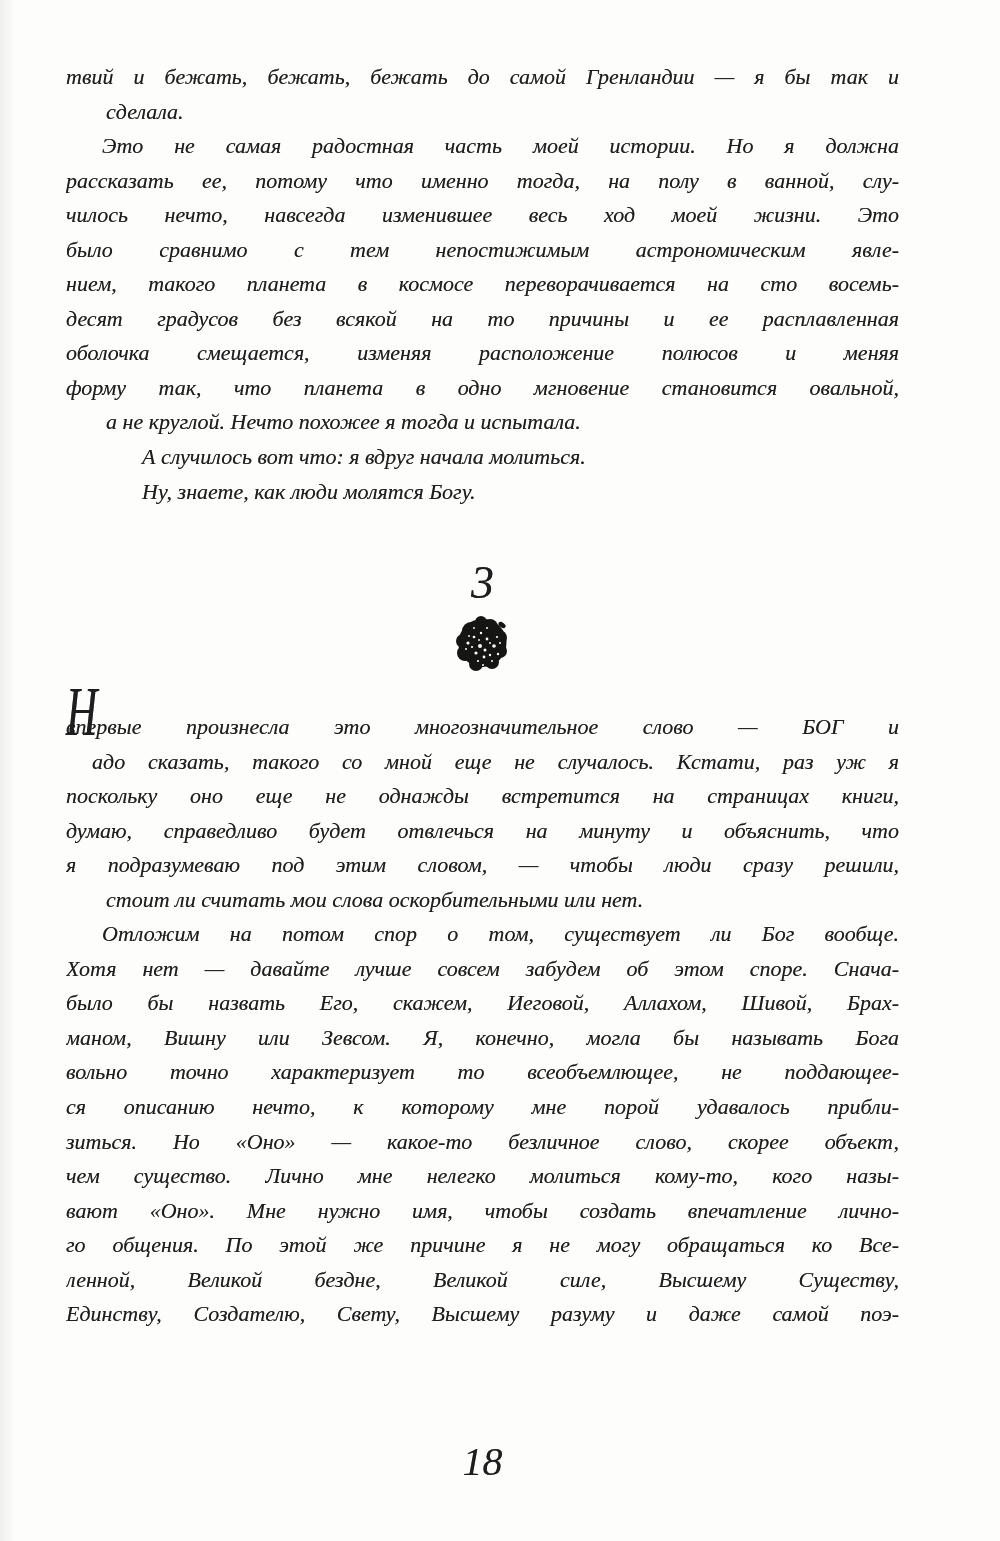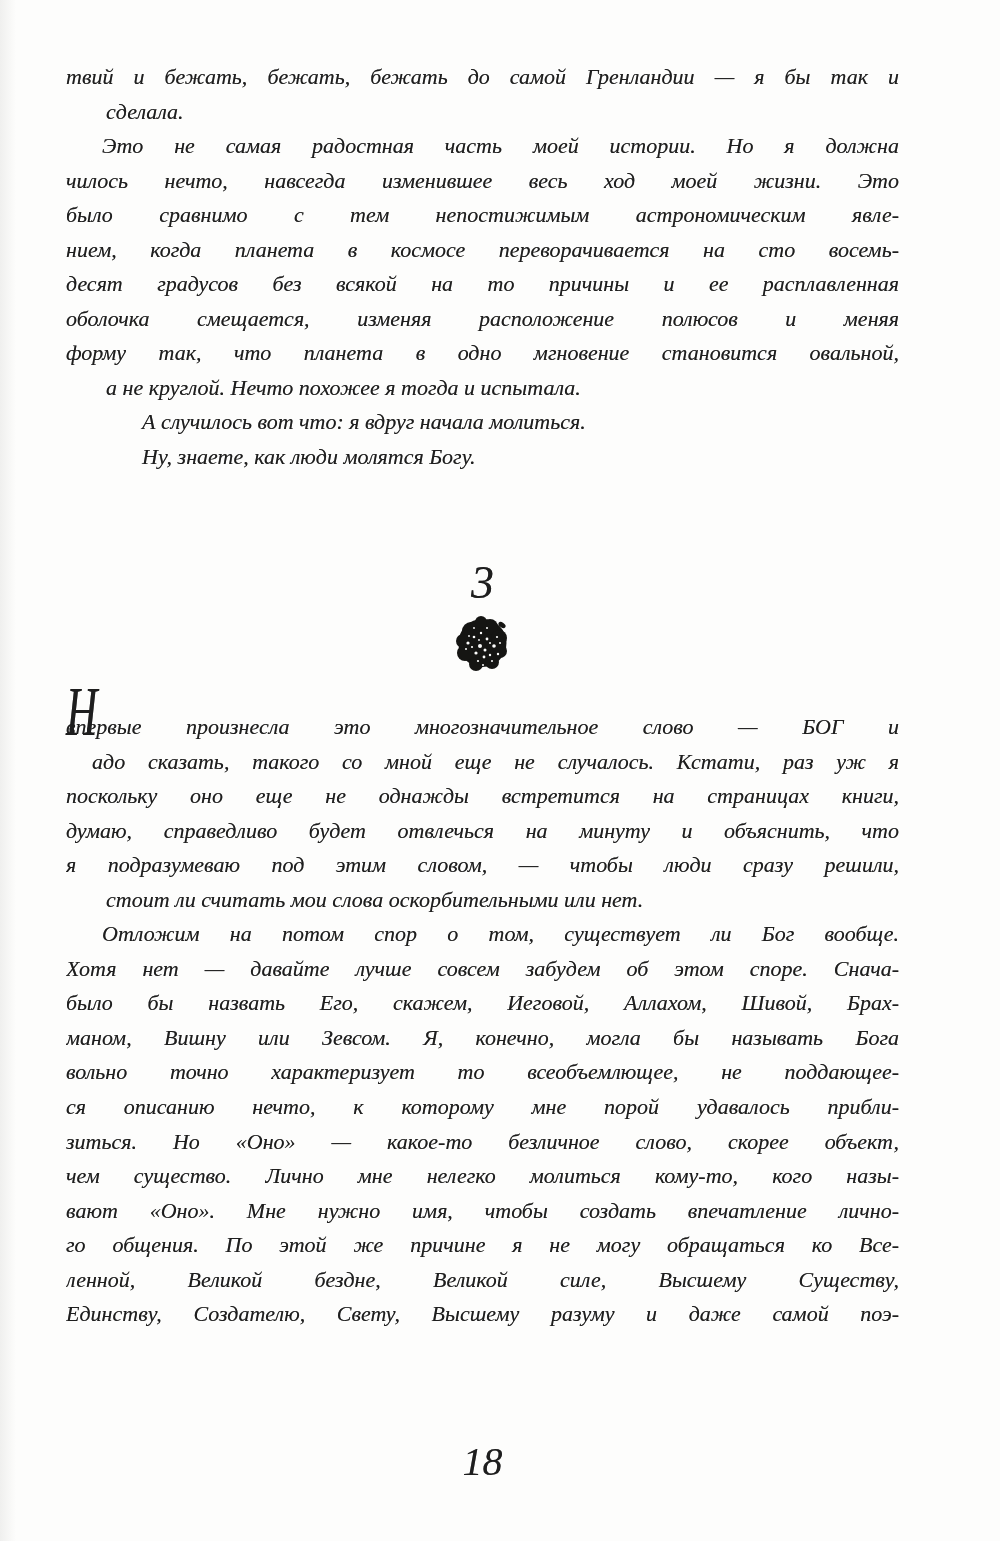--- a/index.html
+++ b/index.html
@@ -83,23 +83,24 @@
 </style>
 </head>
 <body>
 
 <div class="page">
 
   <div class="text-block" id="section1">
       <div class="line">твий и бежать, бежать, бежать до самой Гренландии — я бы так и</div>
       <div class="line last">сделала.</div>
       <div class="line indent">Это не самая радостная часть моей истории. Но я должна</div>
+      <div class="line">рассказать ее, потому что именно тогда, на полу в ванной, слу-</div>
       <div class="line">чилось нечто, навсегда изменившее весь ход моей жизни. Это</div>
       <div class="line">было сравнимо с тем непостижимым астрономическим явле-</div>
-      <div class="line">нием, когда планета в космосе переворачивается на сто восемь-</div>
+      <div class="line">нием, такого планета в космосе переворачивается на сто восемь-</div>
       <div class="line">десят градусов без всякой на то причины и ее расплавленная</div>
       <div class="line">оболочка смещается, изменяя расположение полюсов и меняя</div>
       <div class="line">форму так, что планета в одно мгновение становится овальной,</div>
       <div class="line last">а не круглой. Нечто похожее я тогда и испытала.</div>
       <div class="line last indent">А случилось вот что: я вдруг начала молиться.</div>
       <div class="line last indent">Ну, знаете, как люди молятся Богу.</div>
     </div>
 
   <div class="chapter-num">3</div>
 

